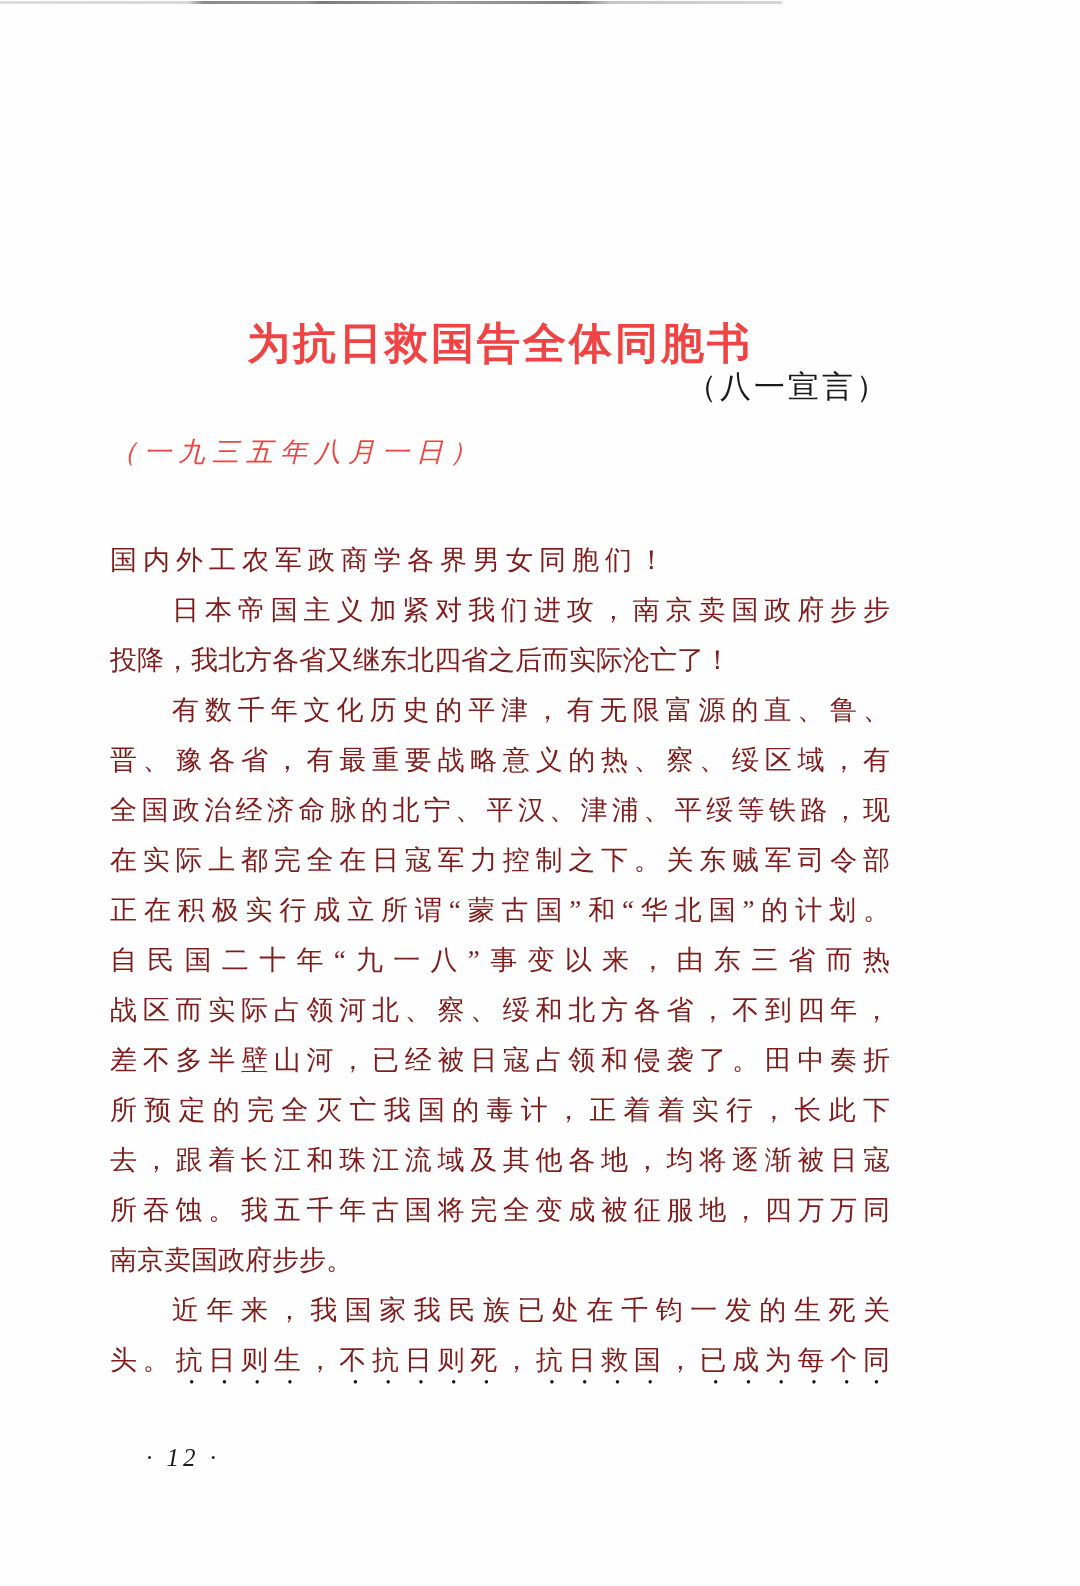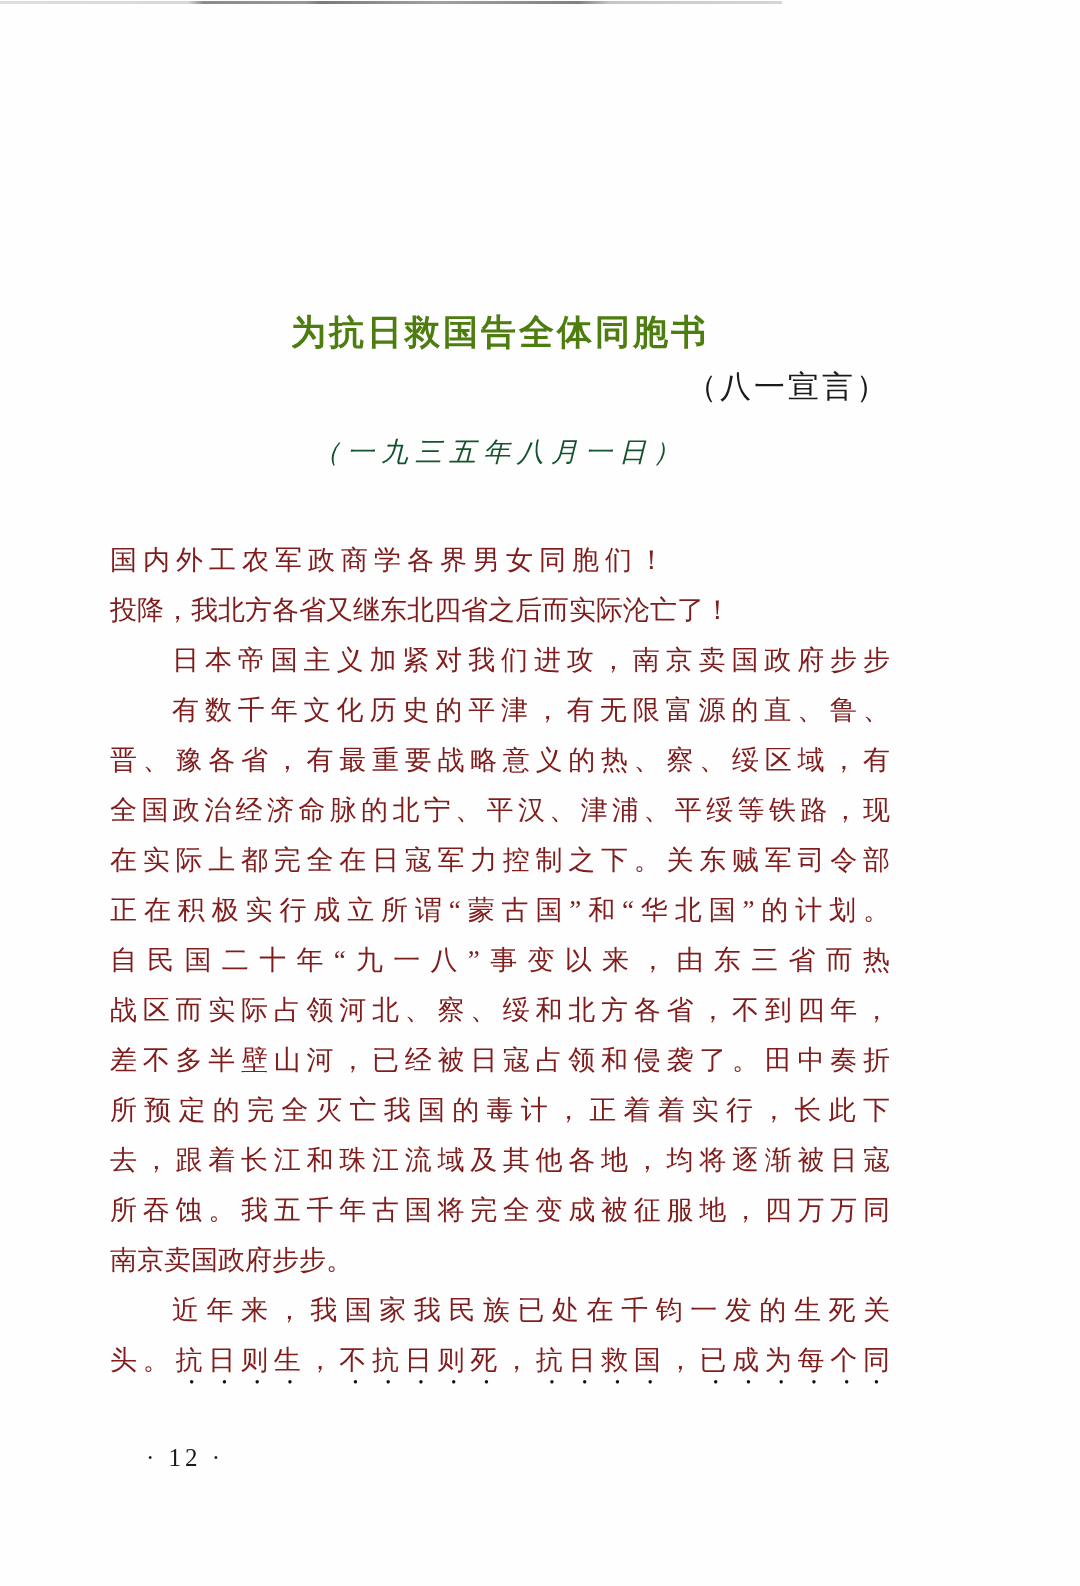--- a/index.html
+++ b/index.html
@@ -32,44 +32,43 @@
     opacity: 0.8;
   }
   .doc-title {
     position: absolute;
     top: 286px;
     left: 110px;
     width: 780px;
     text-align: center;
     font-family: "Liberation Sans", "DejaVu Sans", sans-serif;
     font-weight: 900;
-    font-size: 35px;
+    font-size: 43px;
     letter-spacing: 3px;
-    color: #4d7c0f;
+    color: #ef4444;
   }
   .doc-subtitle {
     position: absolute;
     top: 366px;
     left: 110px;
     width: 780px;
     text-align: right;
     font-size: 31px;
     letter-spacing: 3px;
     color: #1a1a1a;
   }
   .doc-date {
     position: absolute;
     top: 434px;
     left: 110px;
     width: 780px;
-    text-align: center;
     font-size: 27px;
     font-style: italic;
     letter-spacing: 7px;
-    color: #14532d;
+    color: #ef4444;
   }
   .body-text {
     position: absolute;
     left: 110px;
     top: 535px;
     width: 780px;
     font-size: 27px;
     line-height: 50px;
     color: #7f1d1d;
   }
@@ -93,38 +92,39 @@
     text-emphasis: filled dot #111;
     text-emphasis-position: under right;
   }
   .page-number {
     position: absolute;
     left: 146px;
     top: 1444px;
     font-size: 25px;
     letter-spacing: 4px;
     color: #1a1a1a;
+    font-style: italic;
   }
 </style>
 </head>
 <body>
 
 <div class="page">
   <div class="top-artifact"></div>
 
   <h1 class="doc-title">为抗日救国告全体同胞书</h1>
 
   <div class="doc-subtitle">（八一宣言）</div>
 
   <div class="doc-date">（一九三五年八月一日）</div>
 
   <div class="body-text">
       <div class="line loose"><span>国内外工农军政商学各界男女同胞们！</span></div>
+      <div class="line fill indent"><span>日本帝国主义加紧对我们进攻，南京卖国政府步步</span></div>
       <div class="line"><span>投降，我北方各省又继东北四省之后而实际沦亡了！</span></div>
-      <div class="line fill indent"><span>日本帝国主义加紧对我们进攻，南京卖国政府步步</span></div>
       <div class="line fill indent"><span>有数千年文化历史的平津，有无限富源的直、鲁、</span></div>
       <div class="line fill"><span>晋、豫各省，有最重要战略意义的热、察、绥区域，有</span></div>
       <div class="line fill"><span>全国政治经济命脉的北宁、平汉、津浦、平绥等铁路，现</span></div>
       <div class="line fill"><span>在实际上都完全在日寇军力控制之下。关东贼军司令部</span></div>
       <div class="line fill"><span>正在积极实行成立所谓“蒙古国”和“华北国”的计划。</span></div>
       <div class="line fill"><span>自民国二十年“九一八”事变以来，由东三省而热</span></div>
       <div class="line fill"><span>战区而实际占领河北、察、绥和北方各省，不到四年，</span></div>
       <div class="line fill"><span>差不多半壁山河，已经被日寇占领和侵袭了。田中奏折</span></div>
       <div class="line fill"><span>所预定的完全灭亡我国的毒计，正着着实行，长此下</span></div>
       <div class="line fill"><span>去，跟着长江和珠江流域及其他各地，均将逐渐被日寇</span></div>

